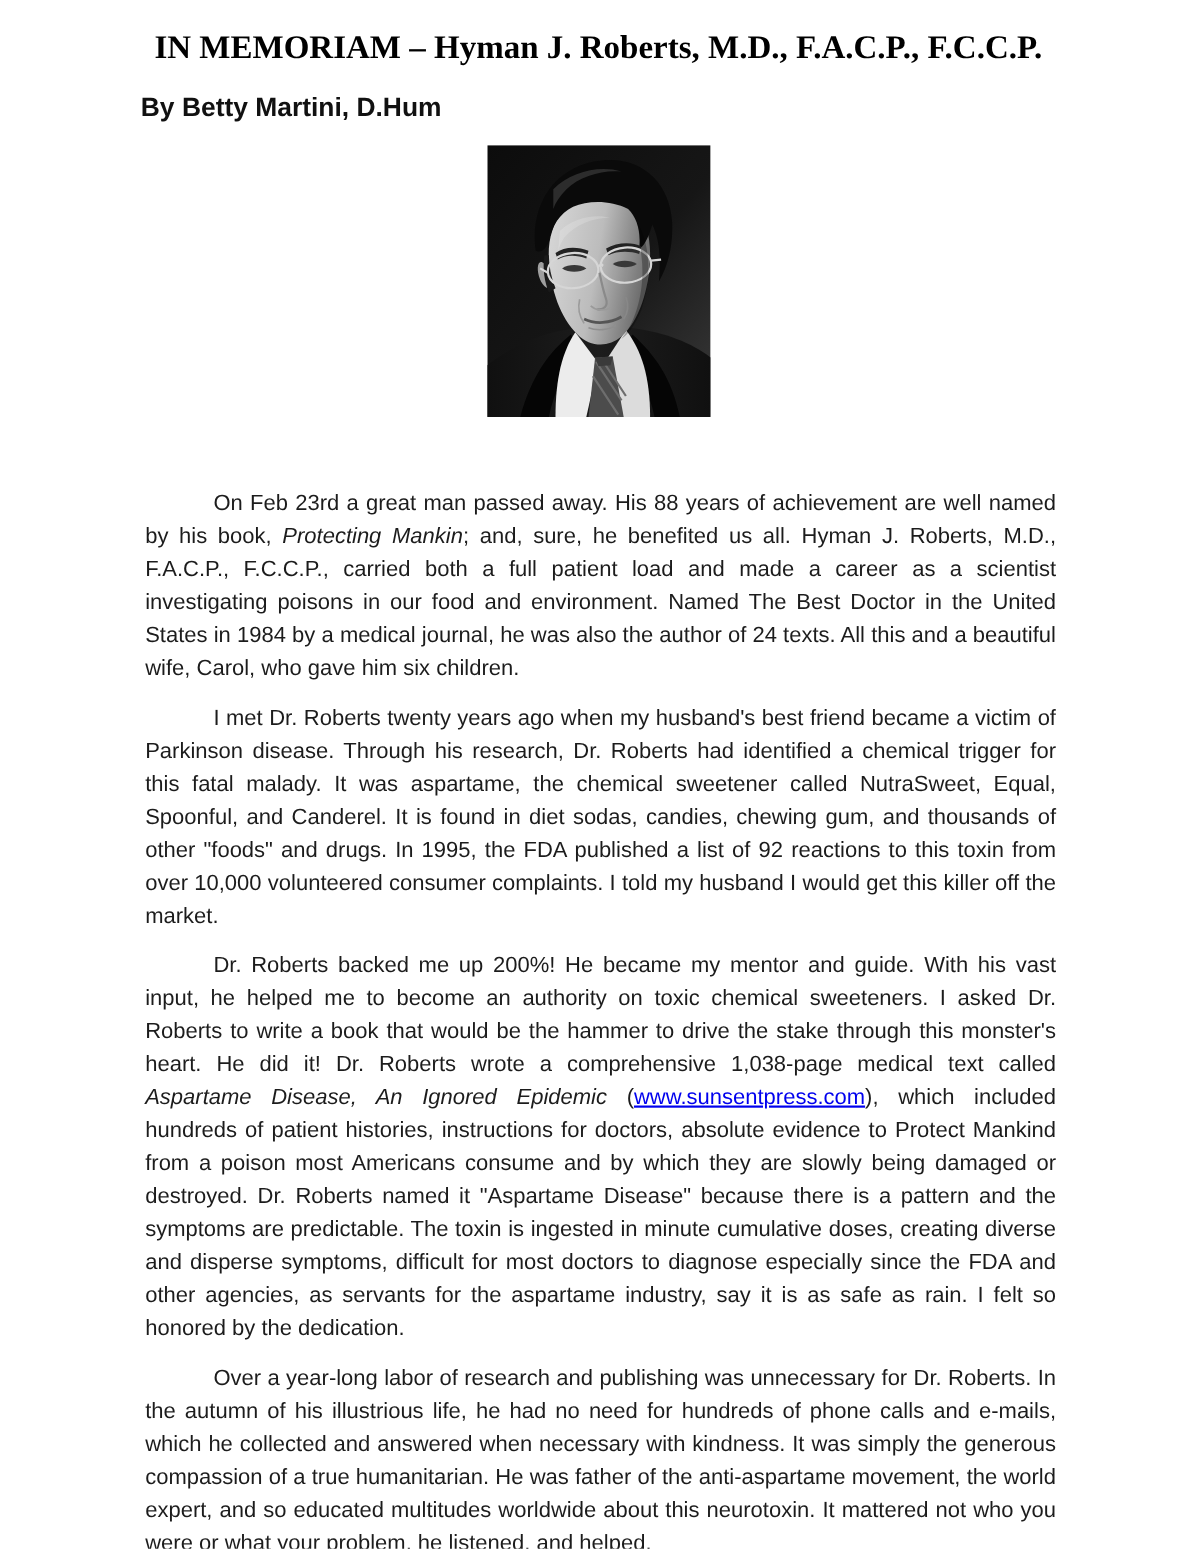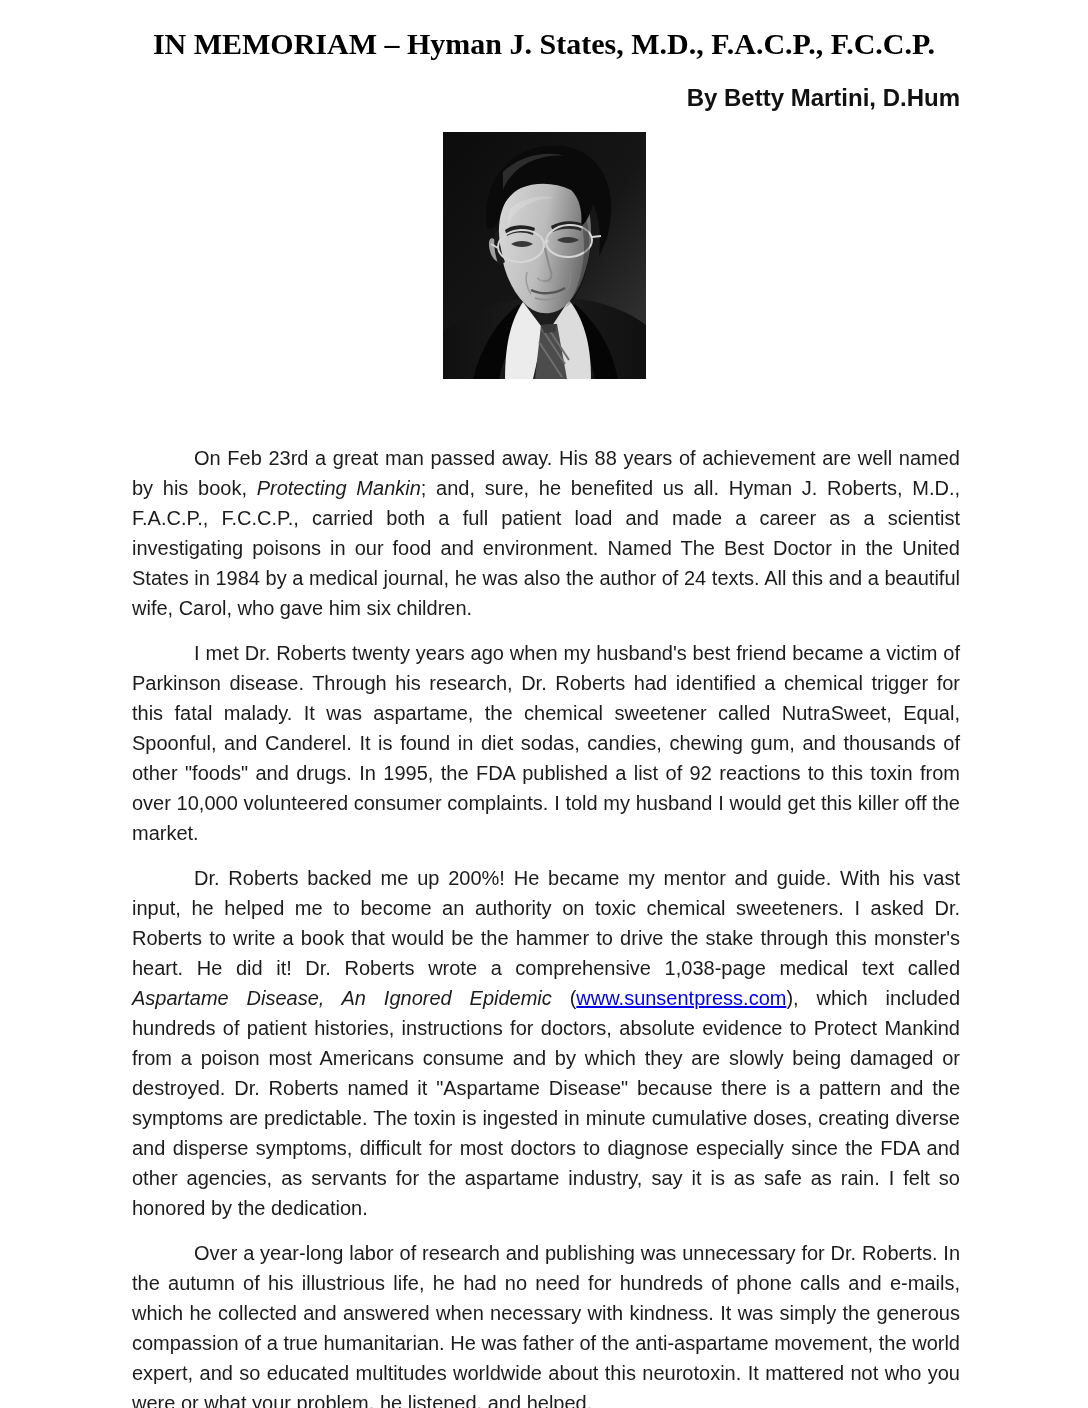--- a/index.html
+++ b/index.html
@@ -25,21 +25,21 @@
     font-size: 30px;
     line-height: 1.2;
     text-align: center;
     white-space: nowrap;
     color: #000000;
   }
   .byline {
     font-weight: bold;
     font-size: 24px;
     line-height: 1.2;
-    text-align: right;
+    text-align: left;
     margin-top: 22px;
     color: #111111;
   }
   .photo-wrap {
     display: block;
     width: 203px;
     height: 247px;
     margin: 19px auto 0 auto;
   }
   .photo-wrap svg { display: block; }
@@ -54,21 +54,21 @@
     margin: 0 0 15px 4px;
   }
   .para .italic { font-style: italic; }
   .para a { cursor: pointer; }
 </style>
 </head>
 <body style="background: rgb(255, 255, 255);">
 
 <div class="page">
 
-  <div class="doc-title" style="color: rgb(0, 0, 0);">IN MEMORIAM – Hyman J. States, M.D., F.A.C.P., F.C.C.P.</div>
+  <div class="doc-title" style="color: rgb(0, 0, 0);">IN MEMORIAM – Hyman J. Roberts, M.D., F.A.C.P., F.C.C.P.</div>
 
   <div class="byline">By Betty Martini, D.Hum</div>
 
   <div class="photo-wrap">
     <svg width="203" height="247" viewBox="0 0 203 247" xmlns="http://www.w3.org/2000/svg">
       <defs>
         <linearGradient id="bgGrad" x1="0" y1="0" x2="1" y2="1">
           <stop offset="0" stop-color="#0c0c0c"></stop>
           <stop offset="0.55" stop-color="#161616"></stop>
           <stop offset="1" stop-color="#3a3a3a"></stop>

